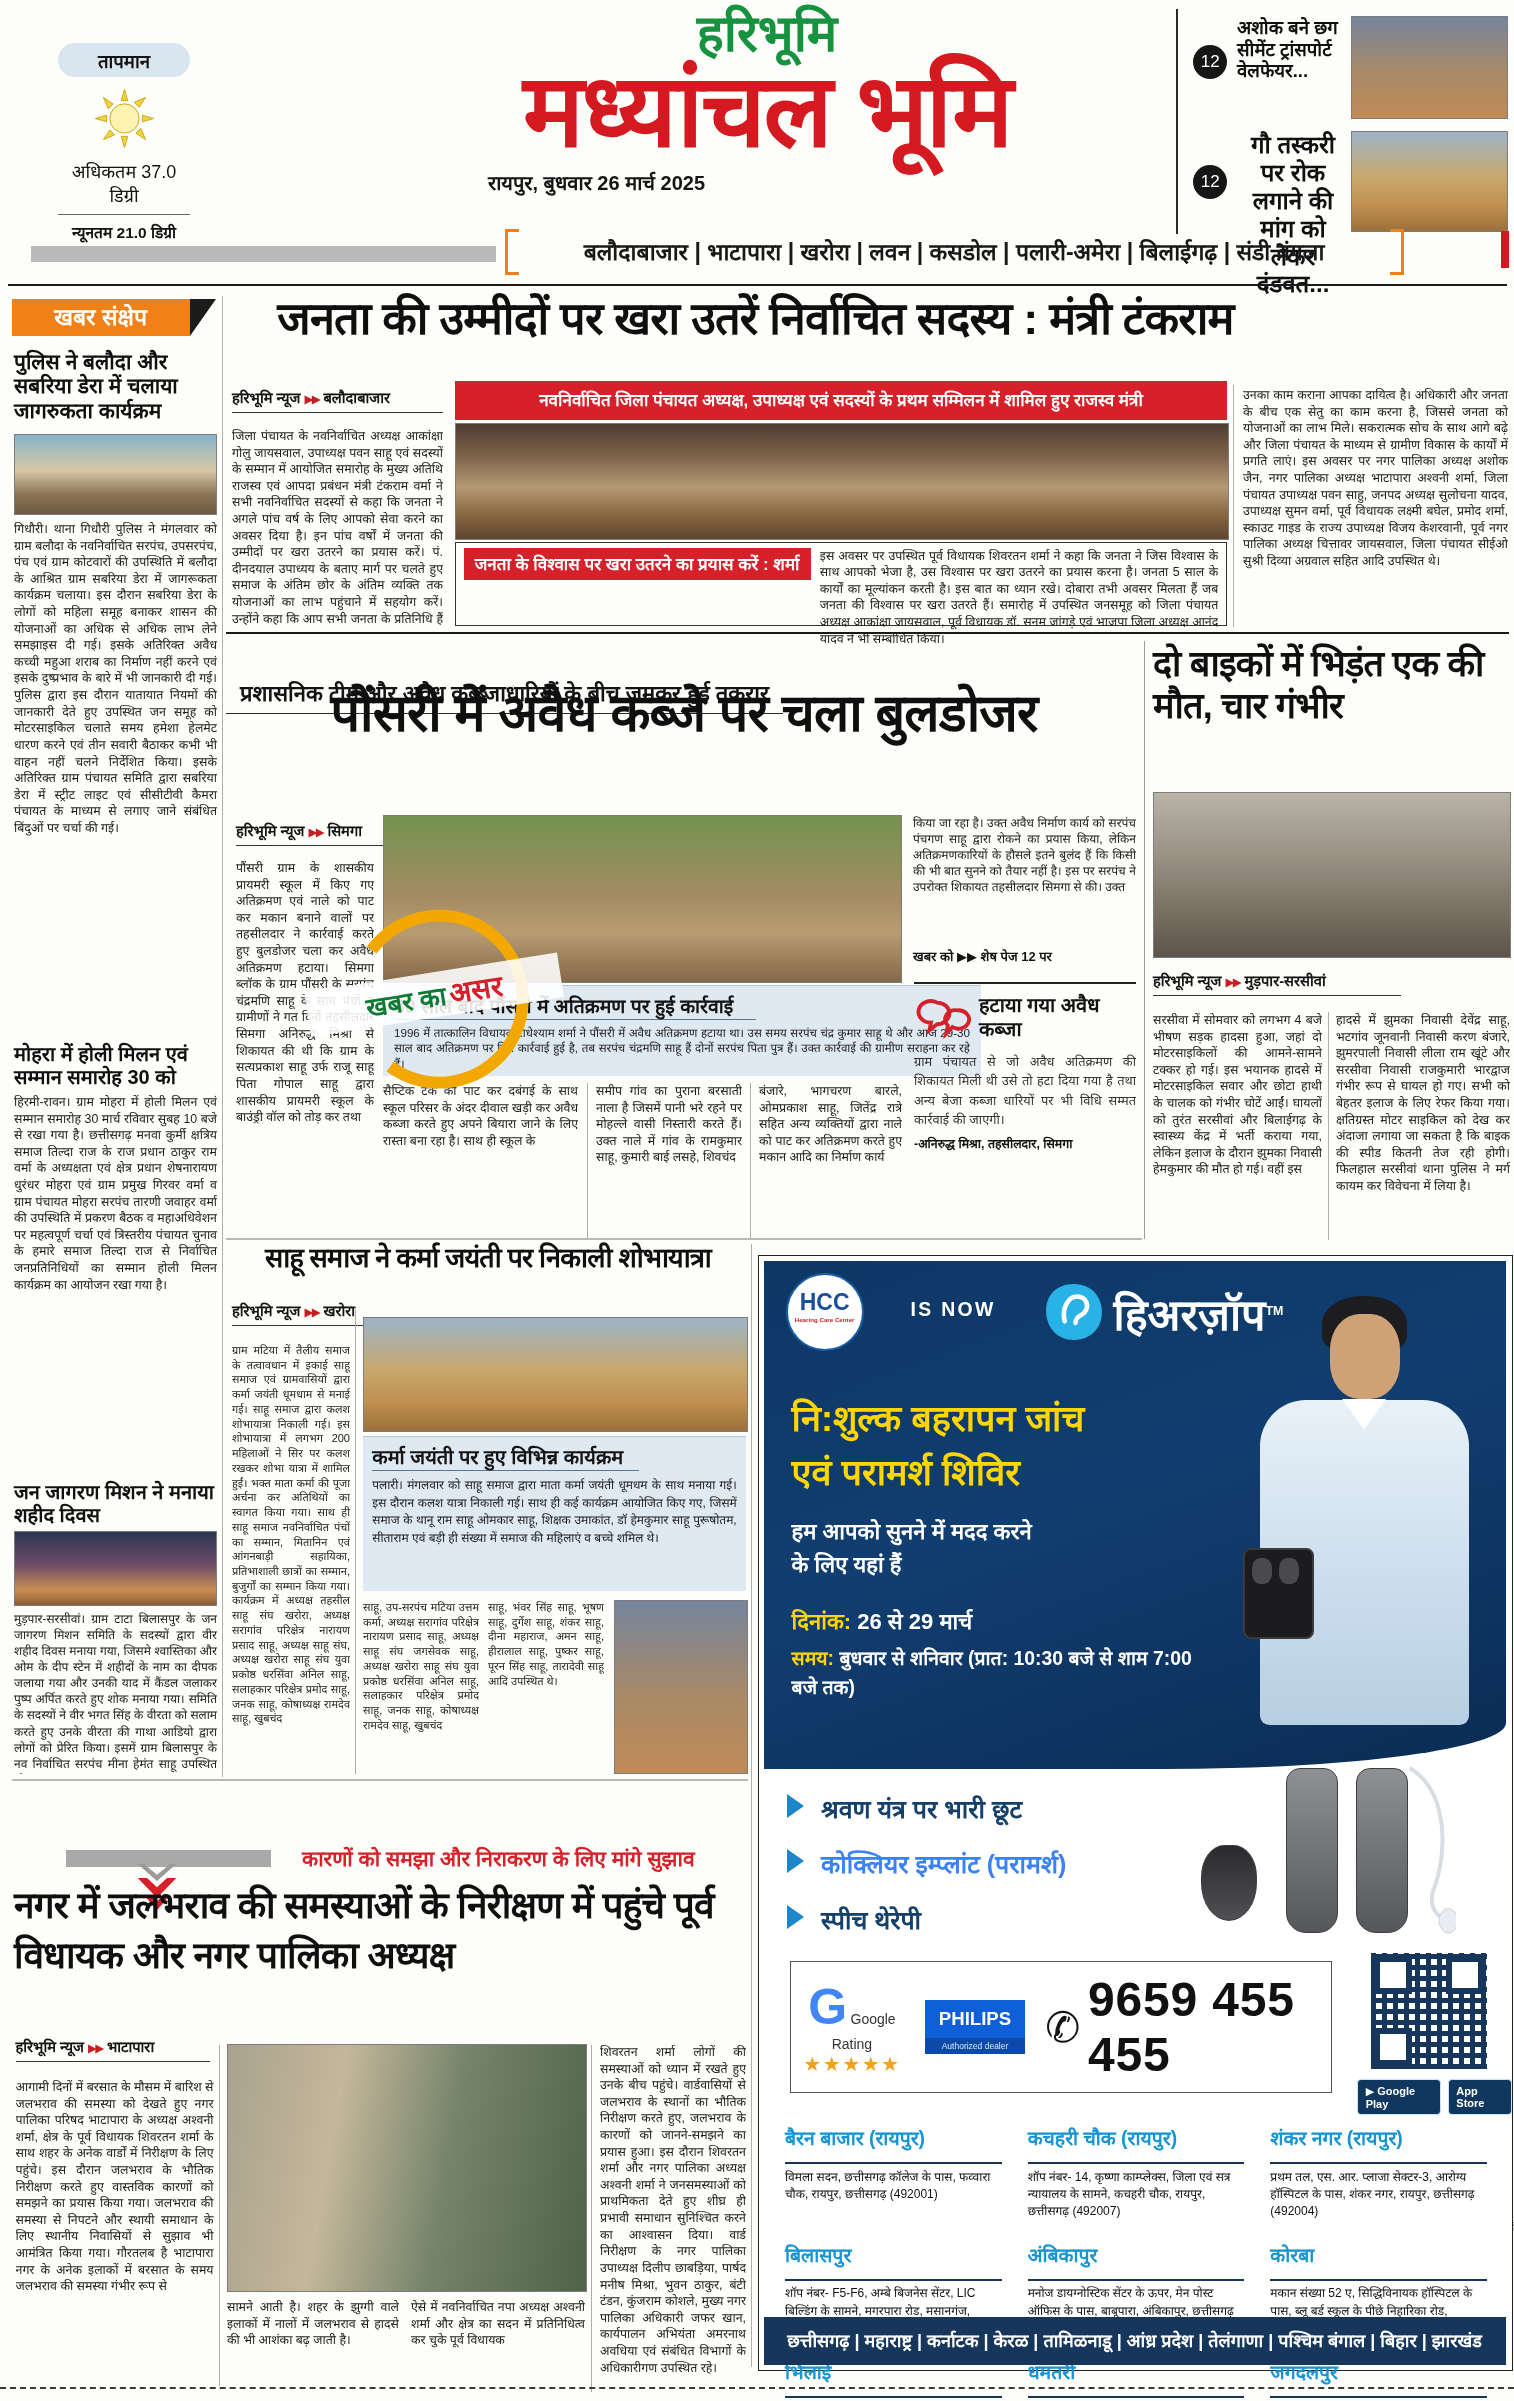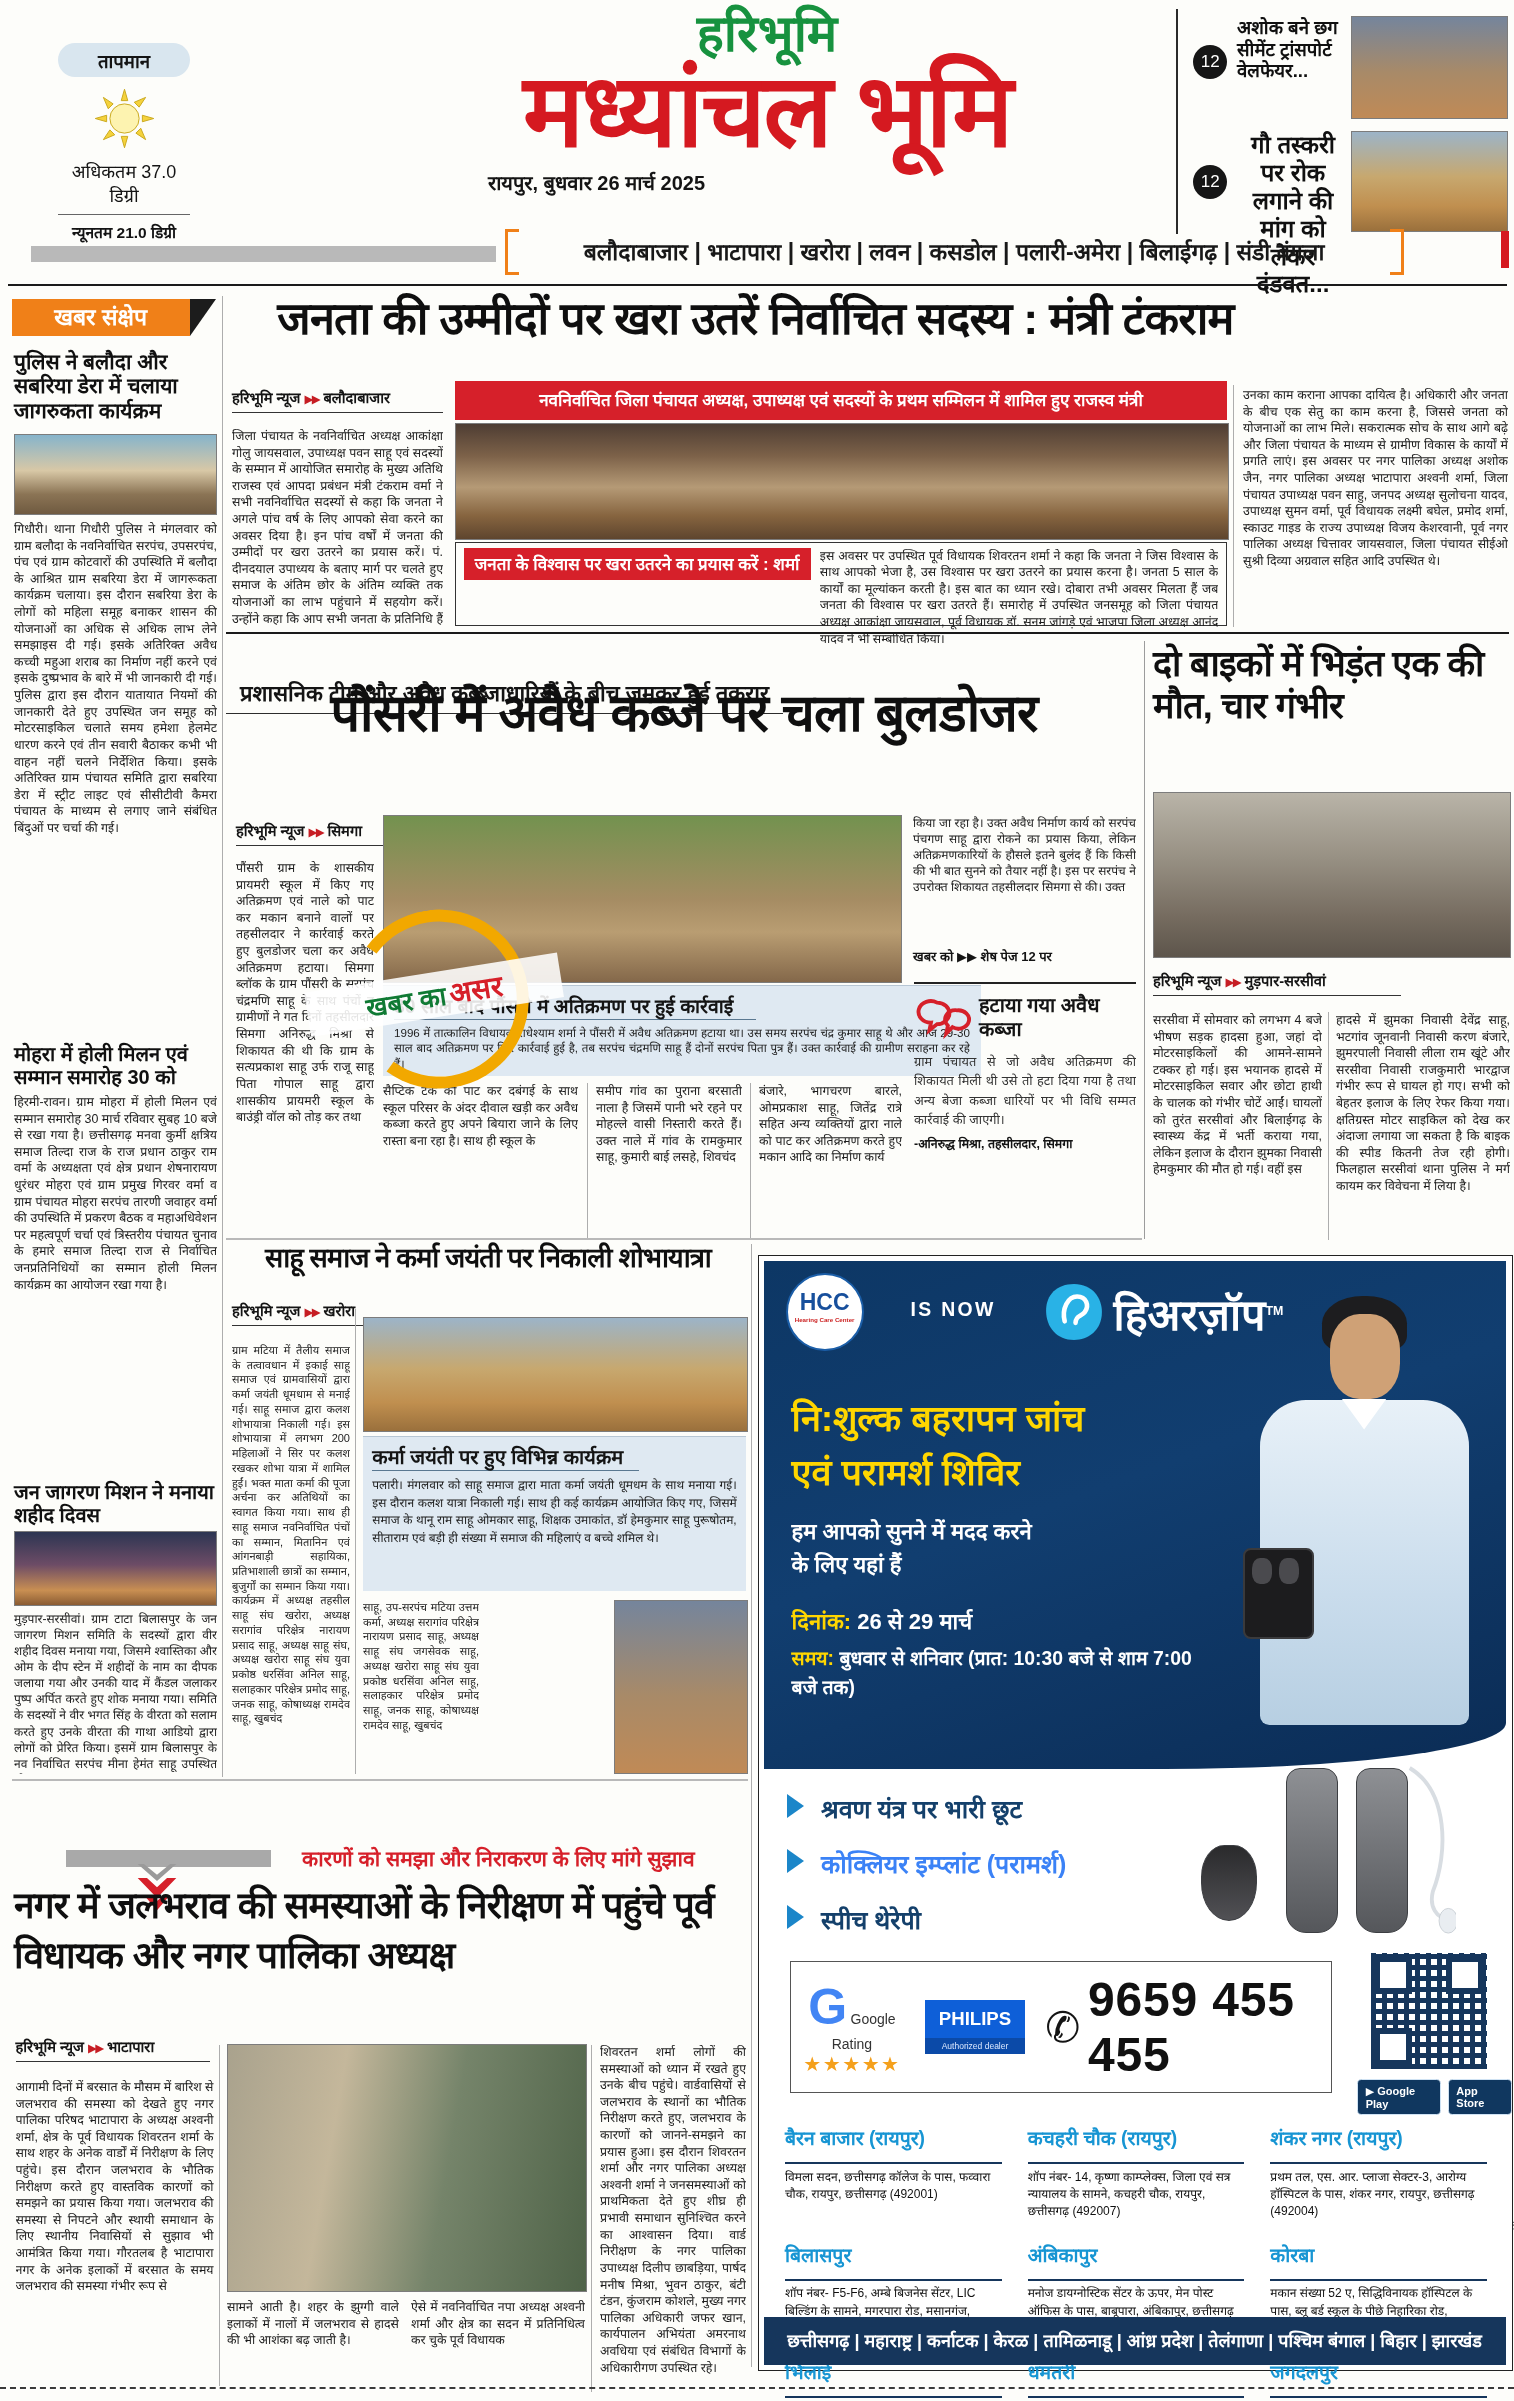--- a/index.html
+++ b/index.html
@@ -201,20 +201,21 @@
   </div>
   <div class="abs jtext" style="left:232px;top:1343px;width:118px;height:431px;font-size:11px;">ग्राम मटिया में तैलीय समाज के तत्वावधान में इकाई साहू समाज एवं ग्रामवासियों द्वारा कर्मा जयंती धूमधाम से मनाई गई। साहू समाज द्वारा कलश शोभायात्रा निकाली गई। इस शोभायात्रा में लगभग 200 महिलाओं ने सिर पर कलश रखकर शोभा यात्रा में शामिल हुईं। भक्त माता कर्मा की पूजा अर्चना कर अतिथियों का स्वागत किया गया। साथ ही साहू समाज नवनिर्वाचित पंचों का सम्मान, मितानिन एवं आंगनबाड़ी सहायिका, प्रतिभाशाली छात्रों का सम्मान, बुजुर्गों का सम्मान किया गया। कार्यक्रम में अध्यक्ष तहसील साहू संघ खरोरा, अध्यक्ष सरागांव परिक्षेत्र नारायण प्रसाद साहू, अध्यक्ष साहू संघ, अध्यक्ष खरोरा साहू संघ युवा प्रकोष्ठ धरसिंवा अनिल साहू, सलाहकार परिक्षेत्र प्रमोद साहू, जनक साहू, कोषाध्यक्ष रामदेव साहू, खुबचंद</div>
   <div class="abs vrule" style="left:355px;top:1309px;height:465px;"></div>
 
   <div class="abs photo ph-yatra" style="left:363px;top:1317px;width:383px;height:113px;"></div>
   <div class="abs bluebox" style="left:363px;top:1436px;width:383px;height:155px;padding:6.2px 9.3px;box-sizing:border-box;">
     <div style="font-weight:800;font-size:20px;border-bottom:1.5px solid #5a7891;display:inline-block;padding-right:15.5px;">कर्मा जयंती पर हुए विभिन्न कार्यक्रम</div>
     <div class="jtext" style="font-size:12px;margin-top:6.2px;line-height:1.45;">पलारी। मंगलवार को साहू समाज द्वारा माता कर्मा जयंती धूमधम के साथ मनाया गई। इस दौरान कलश यात्रा निकाली गई। साथ ही कई कार्यक्रम आयोजित किए गए, जिसमें समाज के थानू राम साहू ओमकार साहू, शिक्षक उमाकांत, डॉ हेमकुमार साहू पुरूषोतम, सीताराम एवं बड़ी ही संख्या में समाज की महिलाएं व बच्चे शमिल थे।</div>
   </div>
   <div class="abs jtext" style="left:363px;top:1600px;width:116px;height:172px;font-size:11px;">साहू, उप-सरपंच मटिया उत्तम कर्मा, अध्यक्ष सरागांव परिक्षेत्र नारायण प्रसाद साहू, अध्यक्ष साहू संघ जगसेवक साहू, अध्यक्ष खरोरा साहू संघ युवा प्रकोष्ठ धरसिंवा अनिल साहू, सलाहकार परिक्षेत्र प्रमोद साहू, जनक साहू, कोषाध्यक्ष रामदेव साहू, खुबचंद</div>
+  <div class="abs jtext" style="left:488px;top:1600px;width:116px;height:172px;font-size:11px;">साहू, भंवर सिंह साहू, भूषण साहू, दुर्गेश साहू, शंकर साहू, दीना महाराज, अमन साहू, हीरालाल साहू, पुष्कर साहू, पूरन सिंह साहू, तारादेवी साहू आदि उपस्थित थे।</div>
   <div class="abs photo ph-group" style="left:614px;top:1600px;width:132px;height:172px;"></div>
 
   <div class="abs vrule" style="left:751px;top:1244px;height:1123px;"></div>
 
   <div class="abs rule-g" style="left:11.6px;top:1779px;width:736px;height:1.5px;"></div>
   <div class="abs" style="left:66px;top:1850px;width:205px;height:17px;background:#a9a9a9;"></div>
   <svg class="abs" width="54" height="51" viewBox="0 0 70 66" style="left:130px;top:1864px;">
     <polygon points="10,0 35,22 60,0 52,0 35,14 18,0" fill="#9a9a9a"></polygon>
     <polygon points="10,18 35,44 60,18 48,18 35,30 22,18" fill="#d6202a"></polygon>
     <polygon points="18,40 35,60 52,40 44,40 35,48 26,40" fill="#d6202a"></polygon>

